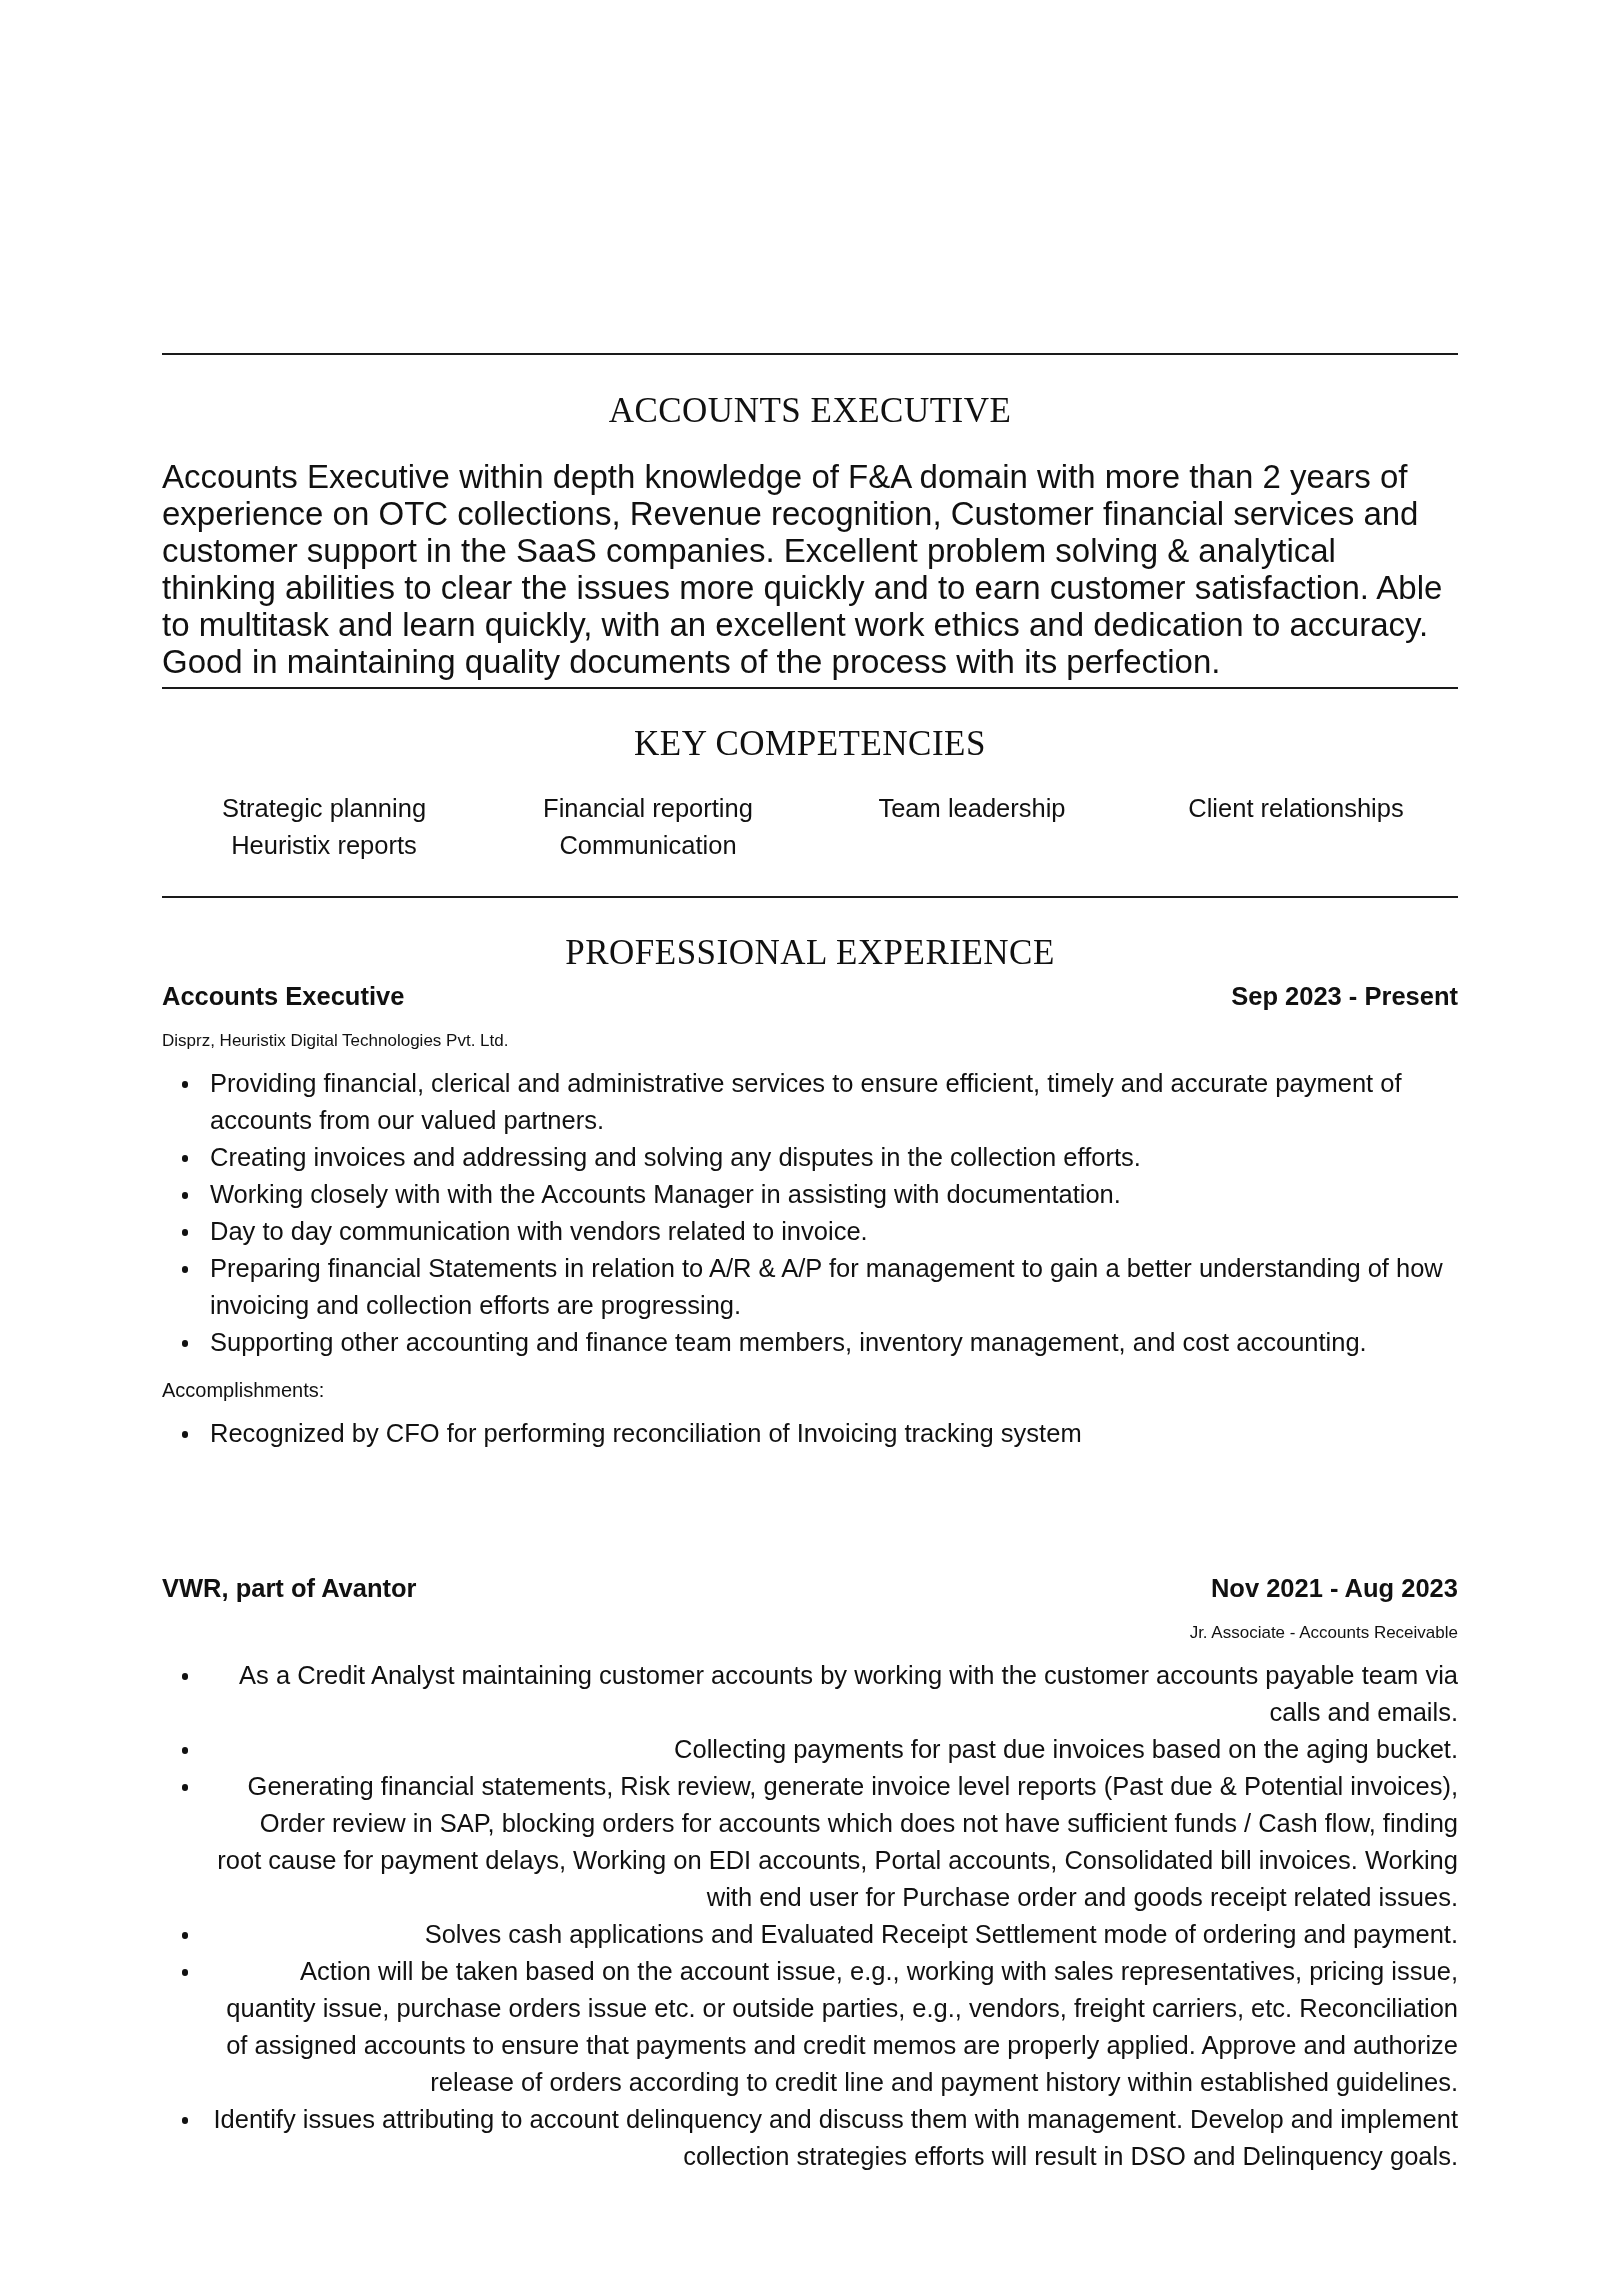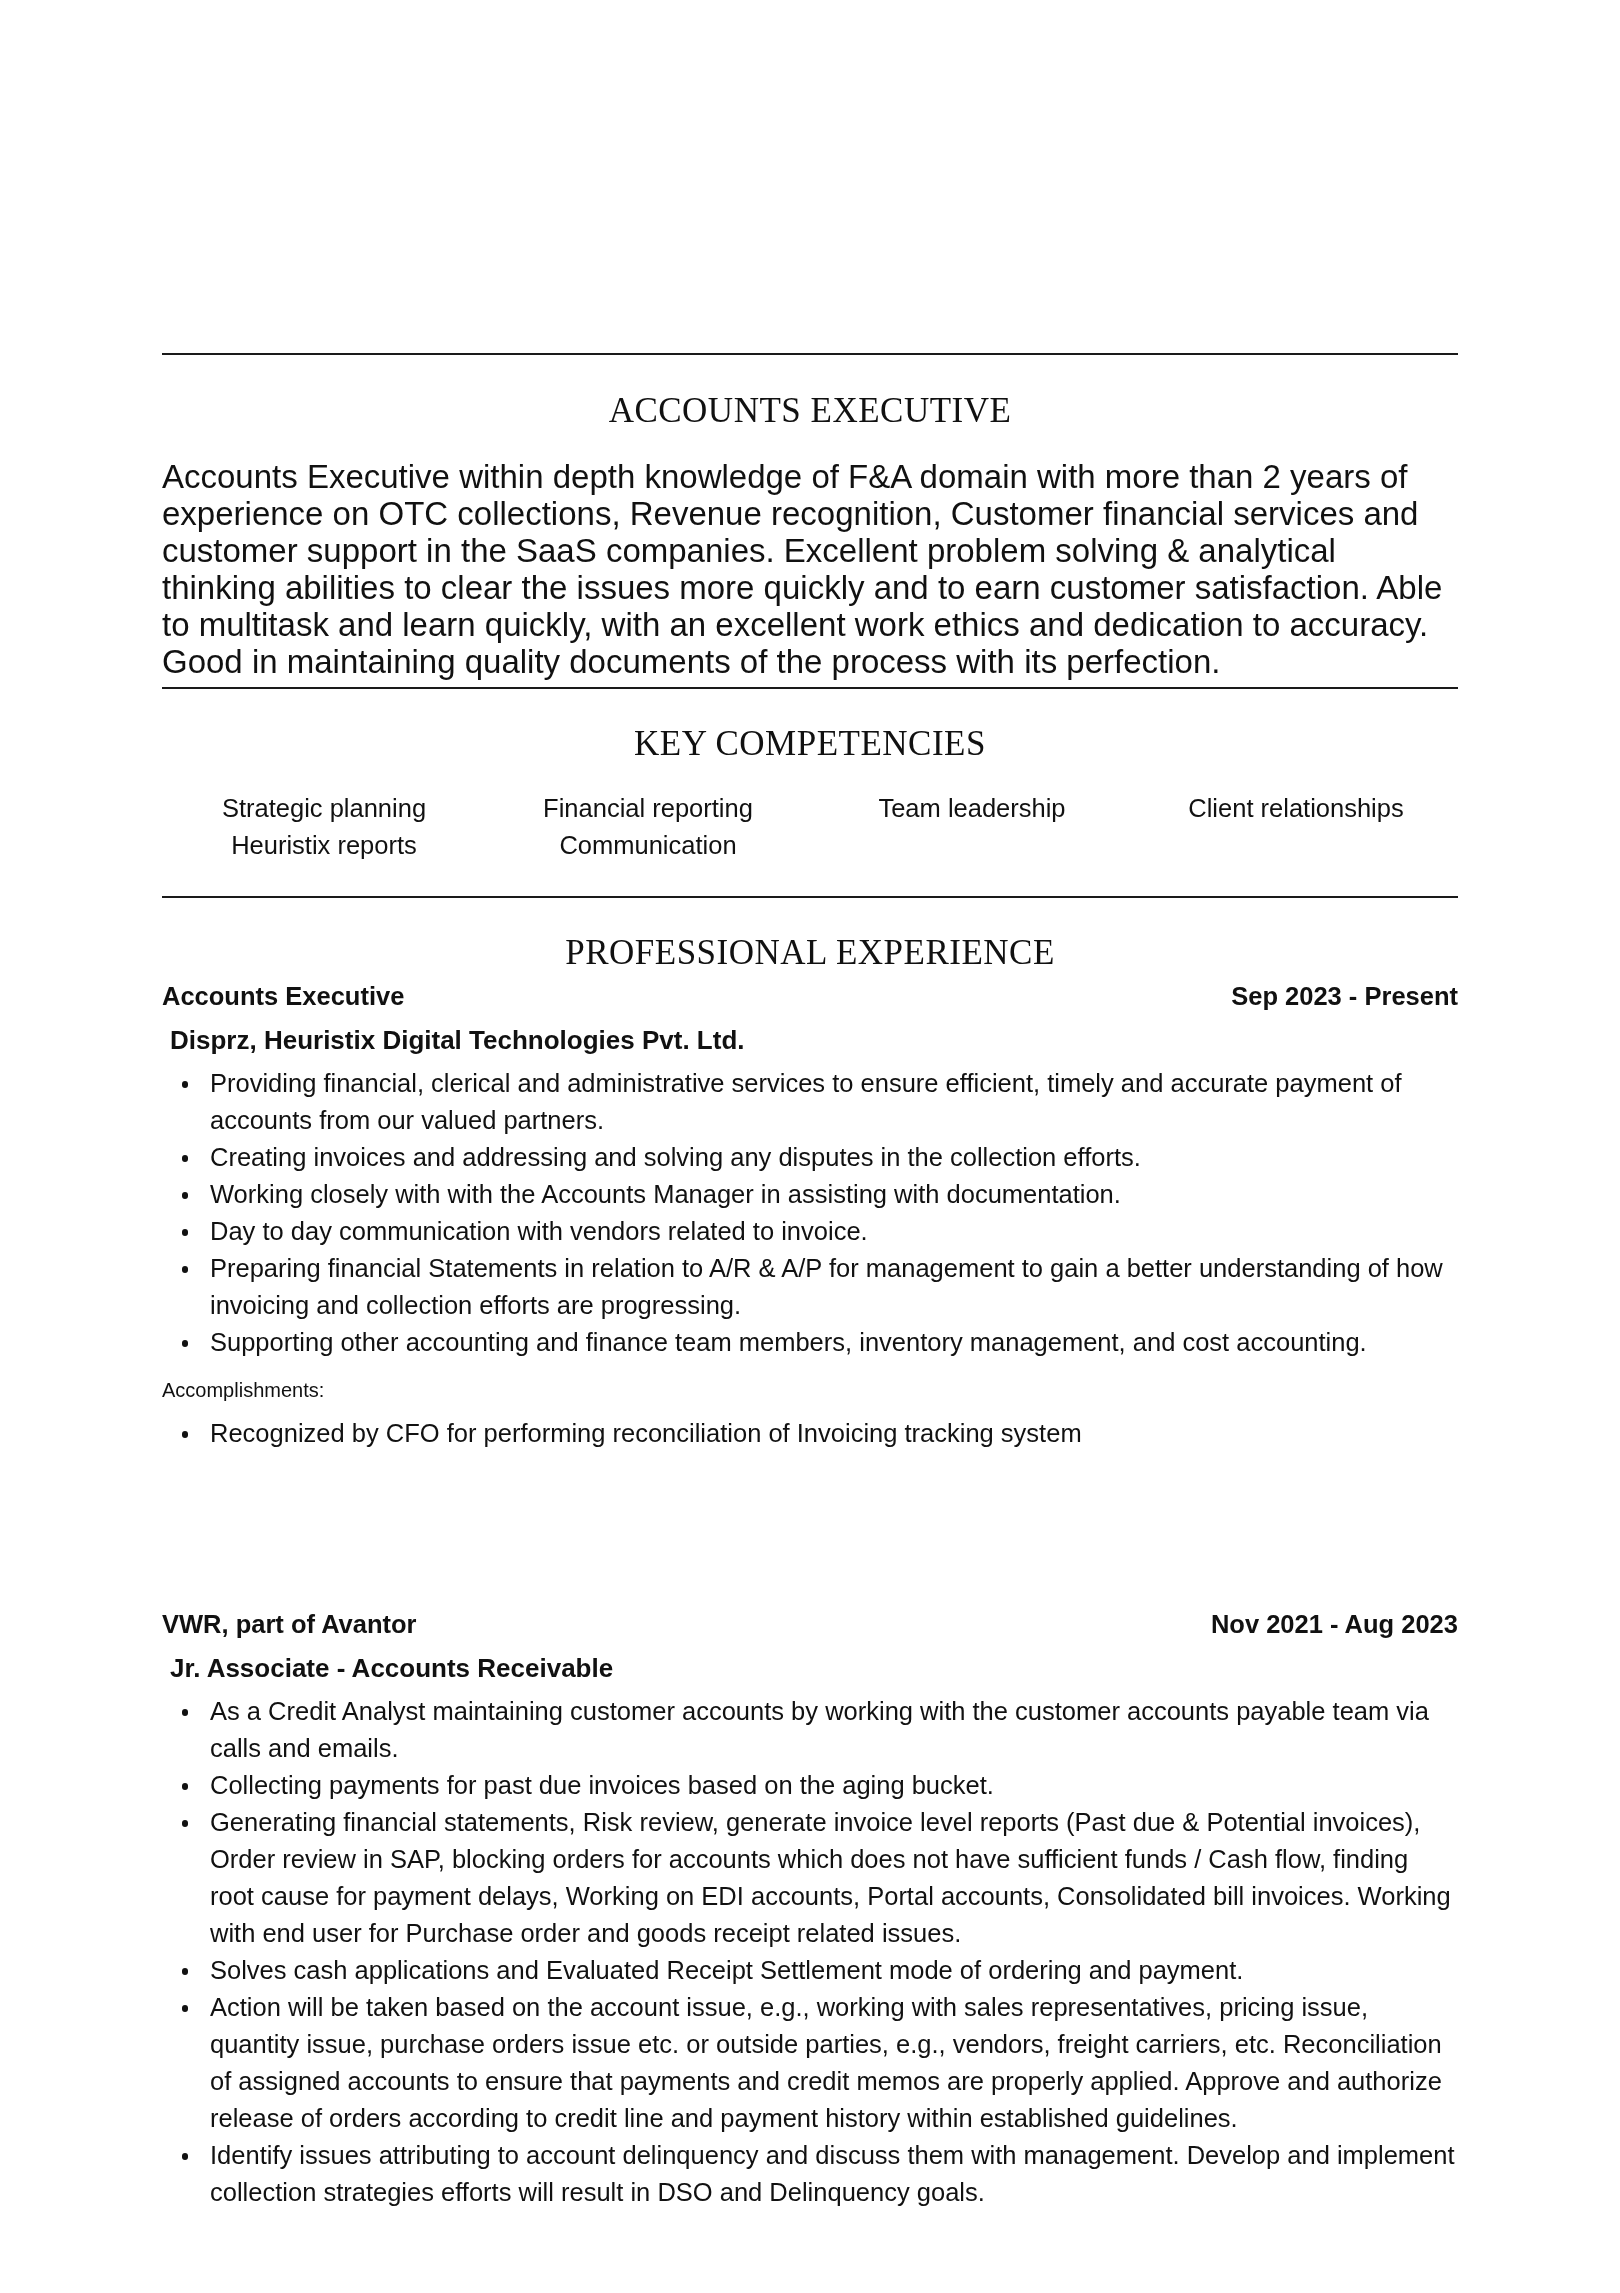--- a/index.html
+++ b/index.html
@@ -8,21 +8,21 @@
   .page { position: absolute; left: 162px; top: 0; width: 1296px; }
   .rule { height: 2px; background: #1a1a1a; width: 100%; }
   .sec-title { font-family: "Liberation Serif", "DejaVu Serif", serif; font-size: 35px;
                text-align: center; letter-spacing: 0.5px; color: #111; font-weight: normal;
                margin: 0; line-height: 43px; }
   .body-text { font-size: 33px; line-height: 37px; margin: 0; }
   .comp-grid { display: grid; grid-template-columns: 1fr 1fr 1fr 1fr; text-align: center;
                font-size: 25.5px; line-height: 37px; }
   .job-head { display: flex; justify-content: space-between; font-weight: bold;
               font-size: 25.5px; line-height: 37px; }
-  .job-sub { font-weight: bold; font-size: 26px; line-height: 37px; margin-top: 6.9px; margin-left: 8px; }
+  .job-sub { font-weight: normal; font-size: 17px; line-height: 37px; margin-top: 6.9px; }
   ul.bullets { list-style: none; margin: 5.9px 0 0 0; padding: 0; }
   ul.bullets li { position: relative; padding-left: 48px; font-size: 25.5px; line-height: 37px; }
   ul.bullets li::before { content: ""; position: absolute; left: 19.6px; top: 16.7px;
                           width: 6.9px; height: 6.9px; border-radius: 50%; background: #111; }
   .acc-label { font-size: 20px; line-height: 37px; margin-top: 11px; }
 </style>
 </head>
 <body>
 
 <div class="page">
@@ -58,21 +58,21 @@
       <li>Day to day communication with vendors related to invoice.</li>
       <li>Preparing financial Statements in relation to A/R &amp; A/P for management to gain a better understanding of how invoicing and collection efforts are progressing.</li>
       <li>Supporting other accounting and finance team members, inventory management, and cost accounting.</li>
     </ul>
     <div class="acc-label">Accomplishments:</div>
     <ul class="bullets">
       <li>Recognized by CFO for performing reconciliation of Invoicing tracking system</li>
     </ul>
   </div>
 
-  <div style="position:absolute; top:1606px; width:100%;">
+  <div style="position:absolute; top:1570px; width:100%;text-align:right;">
     <div class="job-head">
       <span>VWR, part of Avantor</span>
       <span>Nov 2021 - Aug 2023</span>
     </div>
     <div class="job-sub">Jr. Associate - Accounts Receivable</div>
     <ul class="bullets">
       <li>As a Credit Analyst maintaining customer accounts by working with the customer accounts payable team via calls and emails.</li>
       <li>Collecting payments for past due invoices based on the aging bucket.</li>
       <li>Generating financial statements, Risk review, generate invoice level reports (Past due &amp; Potential invoices), Order review in SAP, blocking orders for accounts which does not have sufficient funds / Cash flow, finding root cause for payment delays, Working on EDI accounts, Portal accounts, Consolidated bill invoices. Working with end user for Purchase order and goods receipt related issues.</li>
       <li>Solves cash applications and Evaluated Receipt Settlement mode of ordering and payment.</li>

